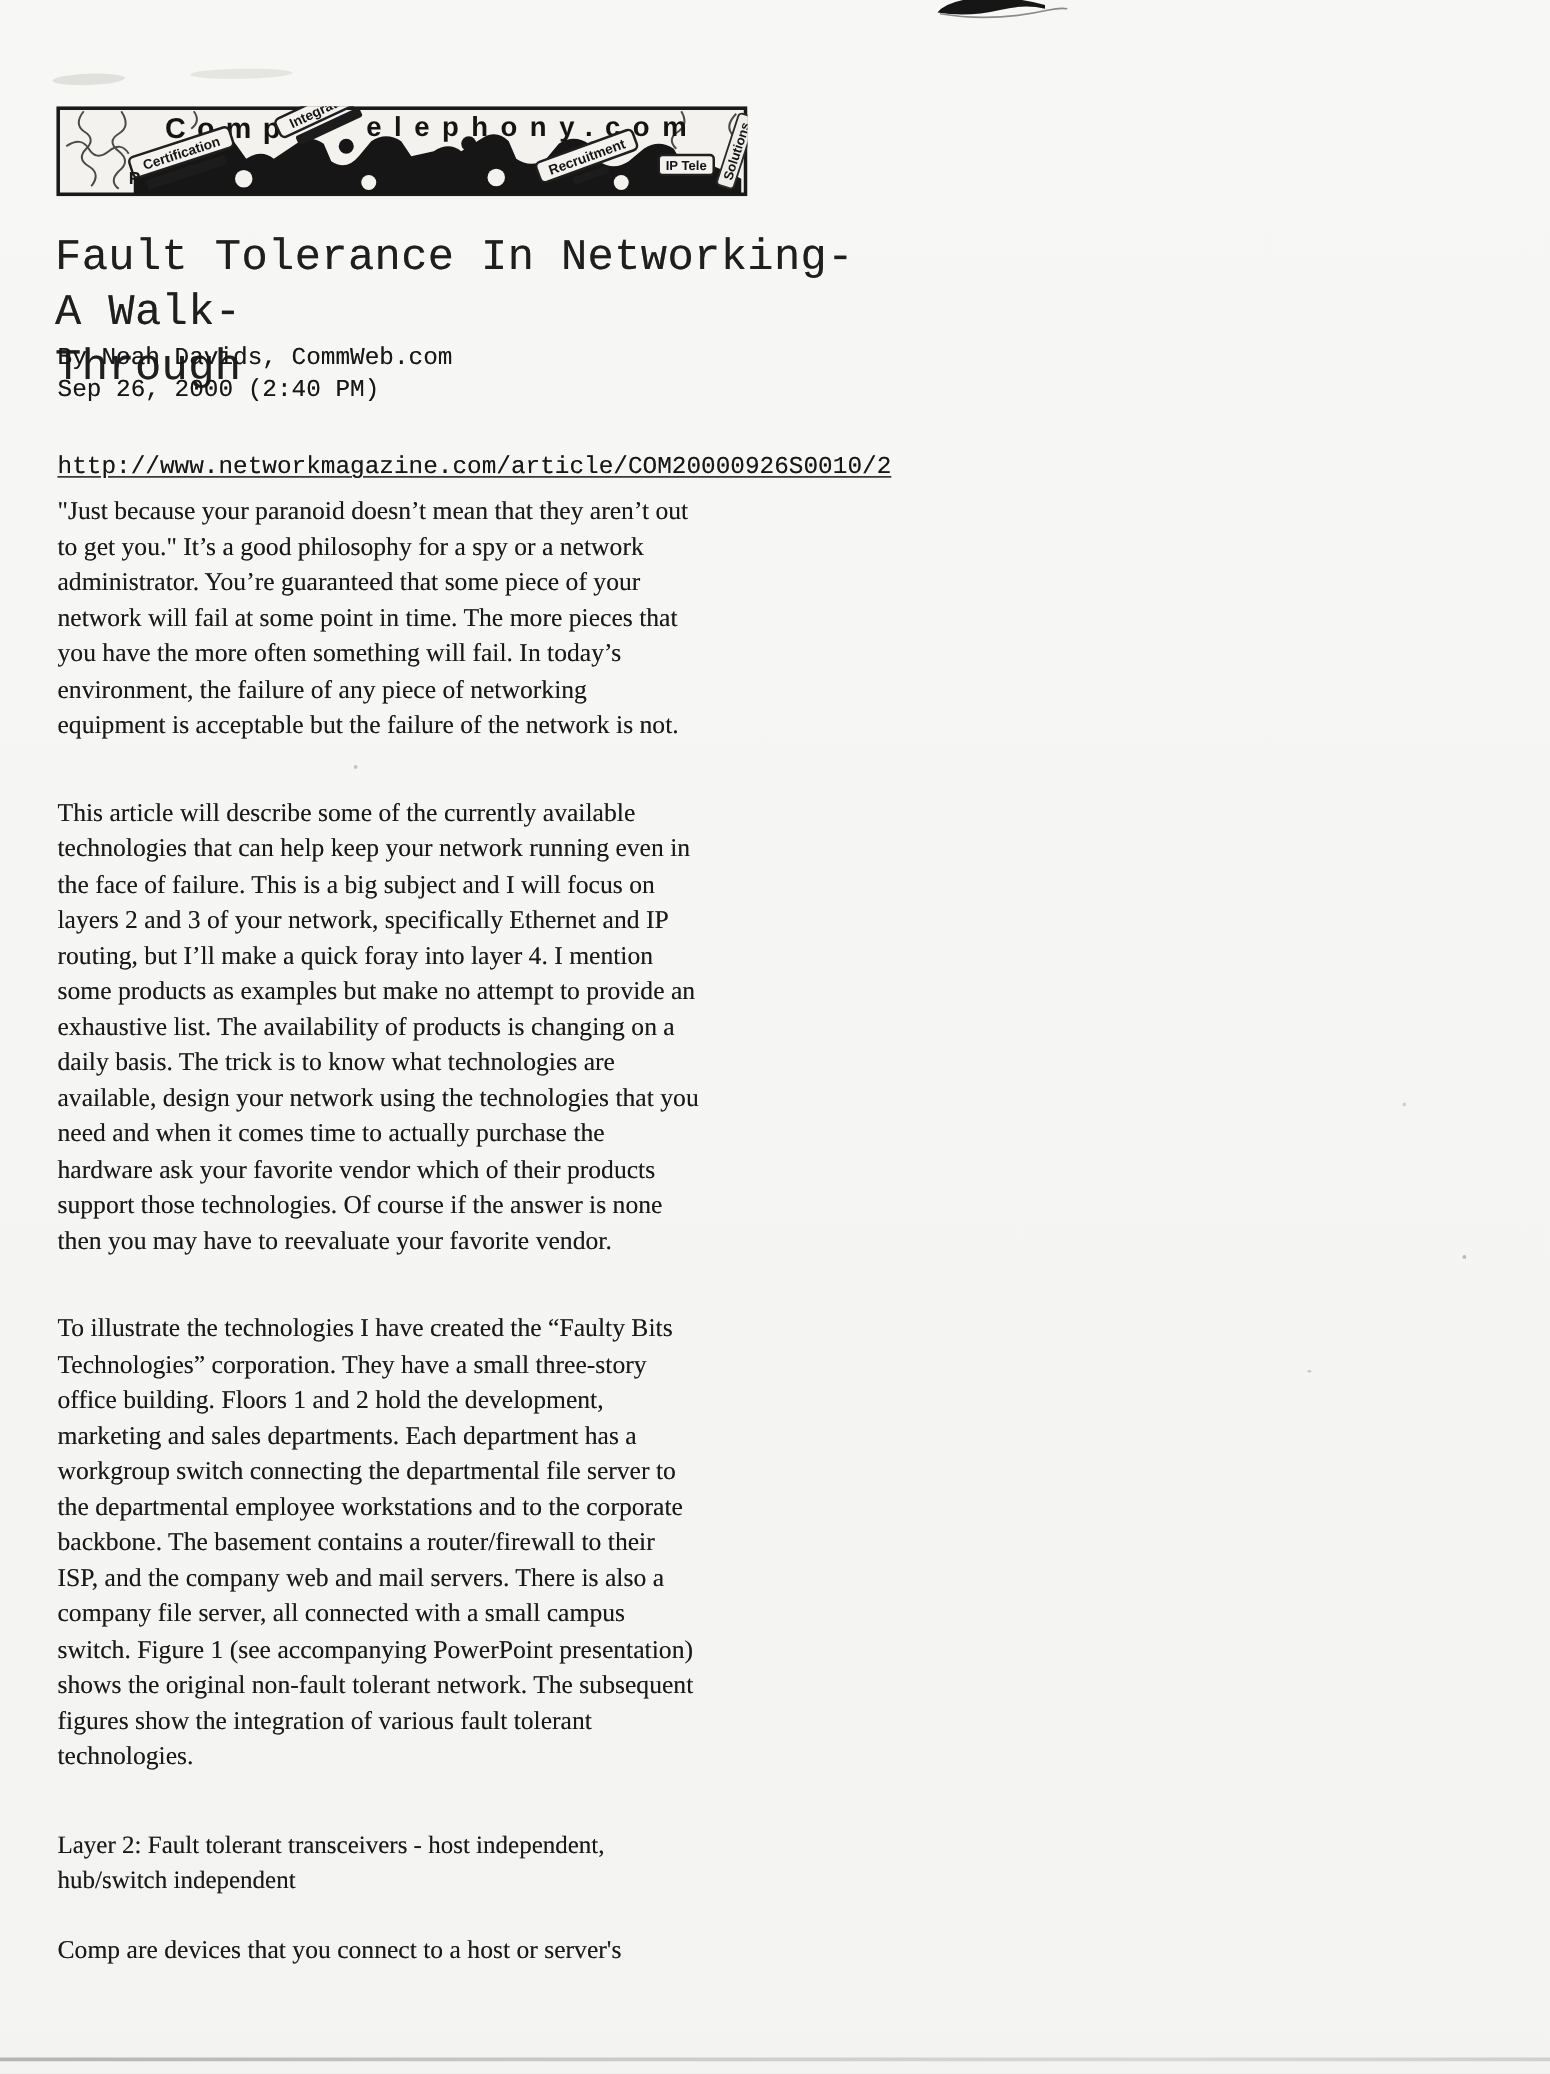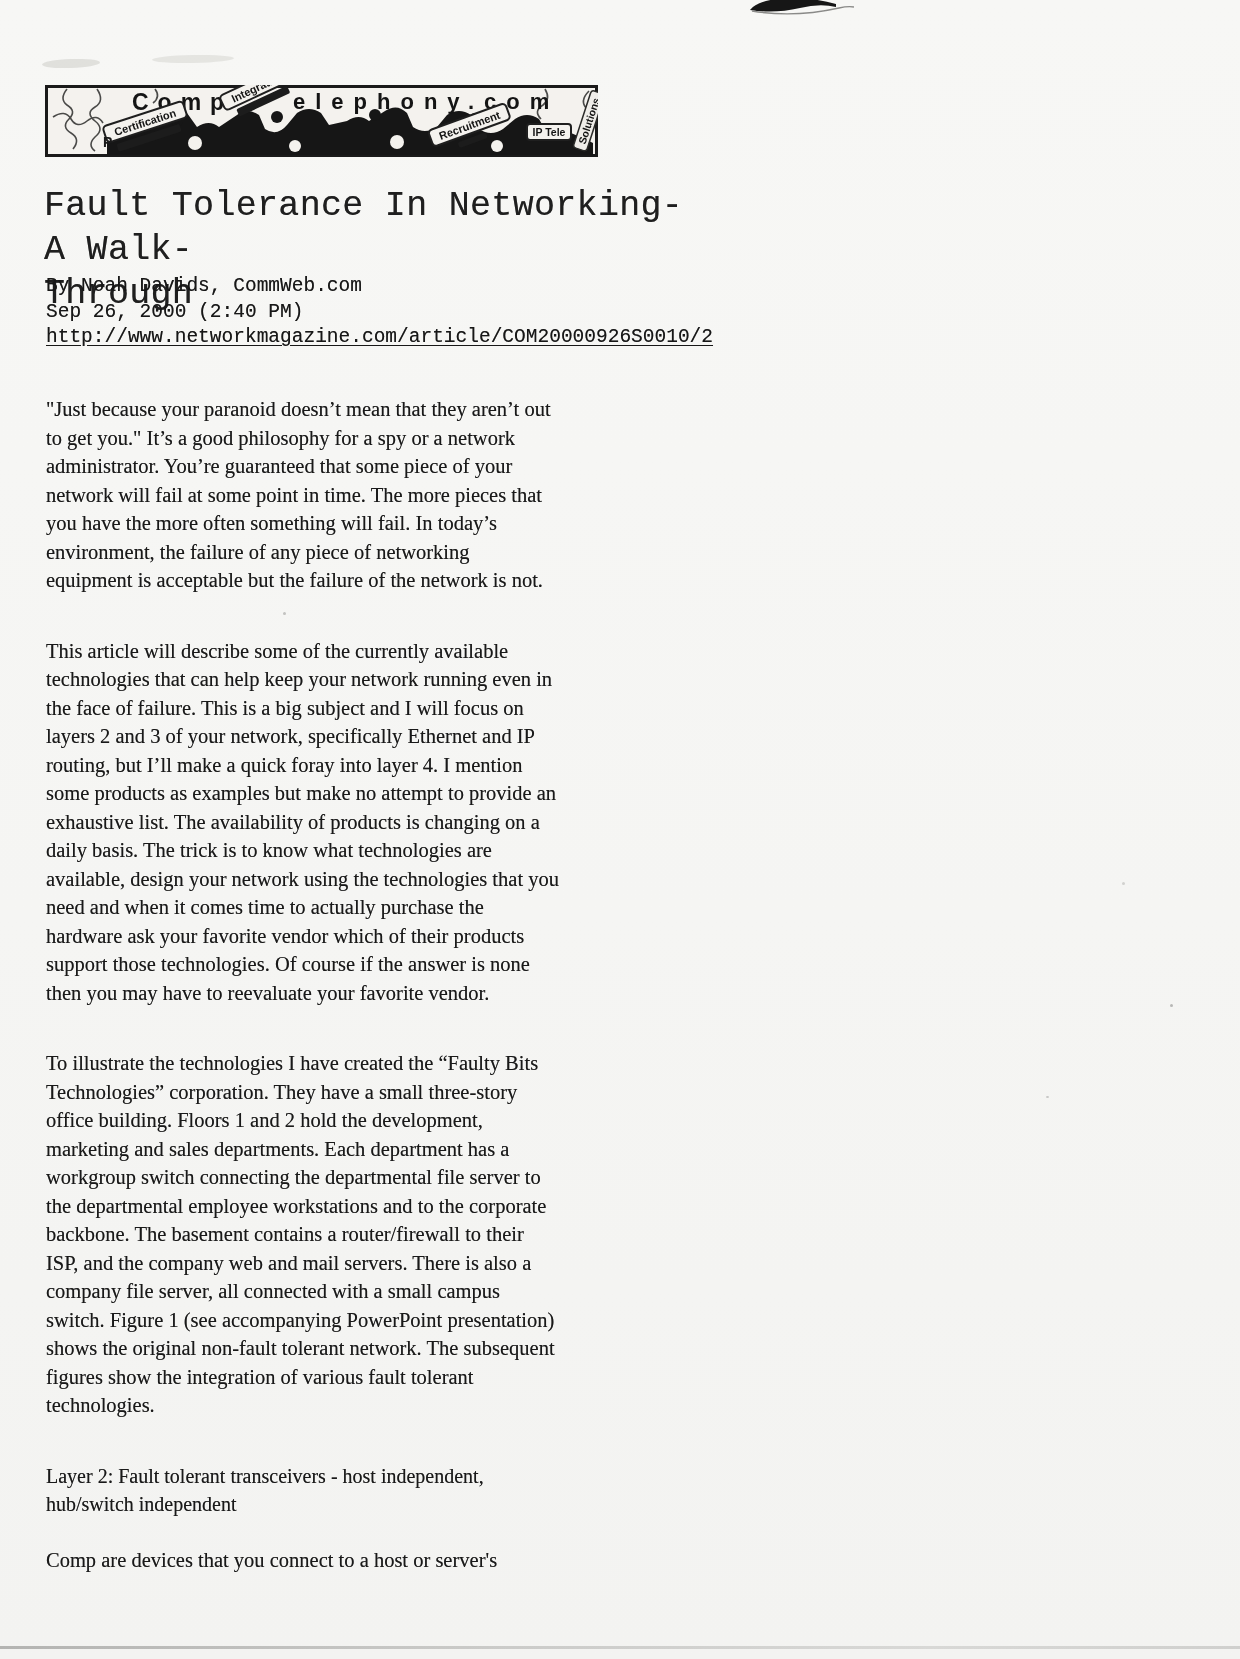--- a/index.html
+++ b/index.html
@@ -36,21 +36,21 @@
     color:#1f1f1f;white-space:pre-line;letter-spacing:.3px;
     text-shadow:0 0 .4px rgba(20,20,20,.55);
   }
   .meta-block{
     position:absolute;left:46px;top:274px;width:640px;
     font-family:Liberation Mono, monospace;
     font-size:19.5px;line-height:25.5px;color:#171717;
     text-shadow:0 0 .3px rgba(20,20,20,.5);
   }
   .meta-line{white-space:pre;}
-  .url-line{text-decoration:underline;text-underline-offset:3px;}
+  .url-line{text-decoration:underline;text-underline-offset:3px;margin-top:36px;}
   .body-col{
     position:absolute;left:46px;top:395px;width:630px;
     font-family:"Liberation Serif",serif;
     font-size:20.5px;line-height:28.5px;color:#191919;
     text-shadow:0 0 .4px rgba(20,20,20,.5);
   }
   .body-par{white-space:pre-line;margin:0 0 42px 0;}
   .section-heading{white-space:pre-line;margin:0 0 27px 0;font-weight:400;font-size:20px;line-height:28.5px;}
 </style>
 </head>

